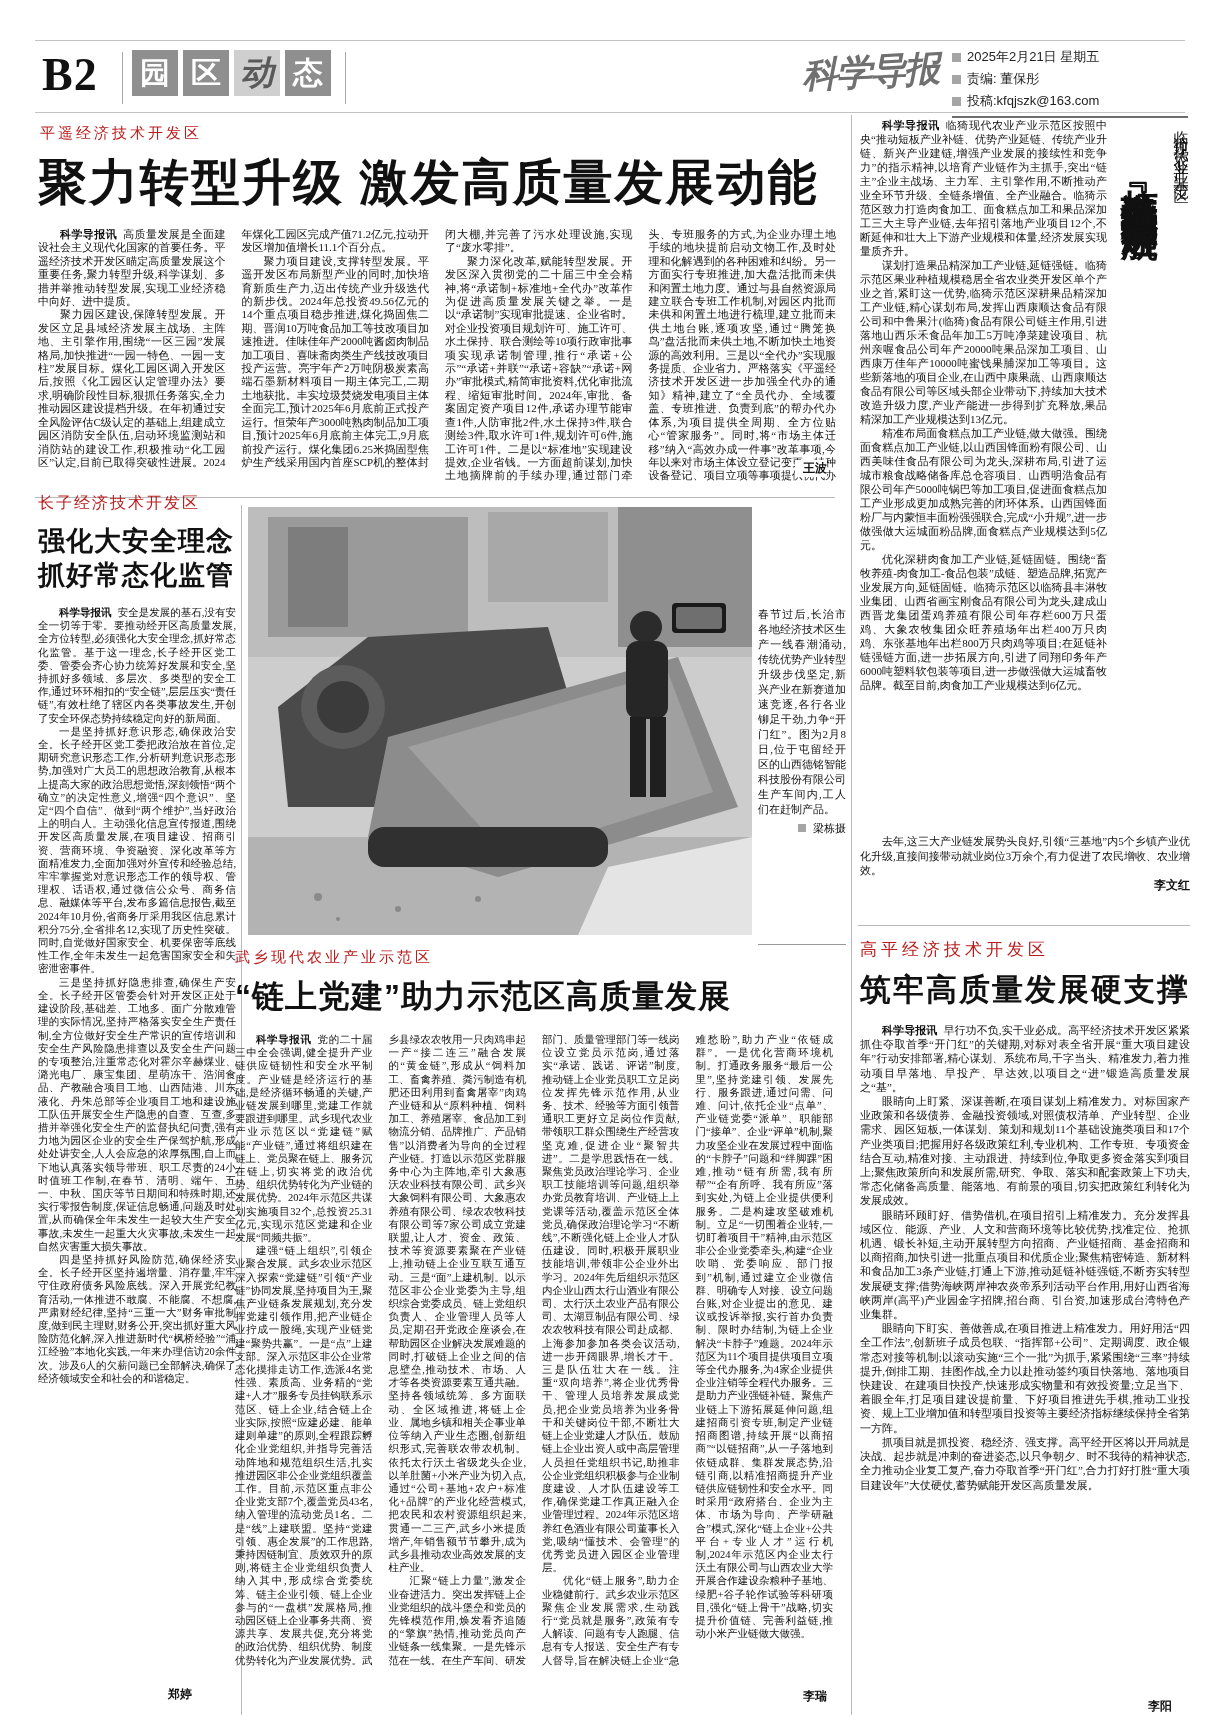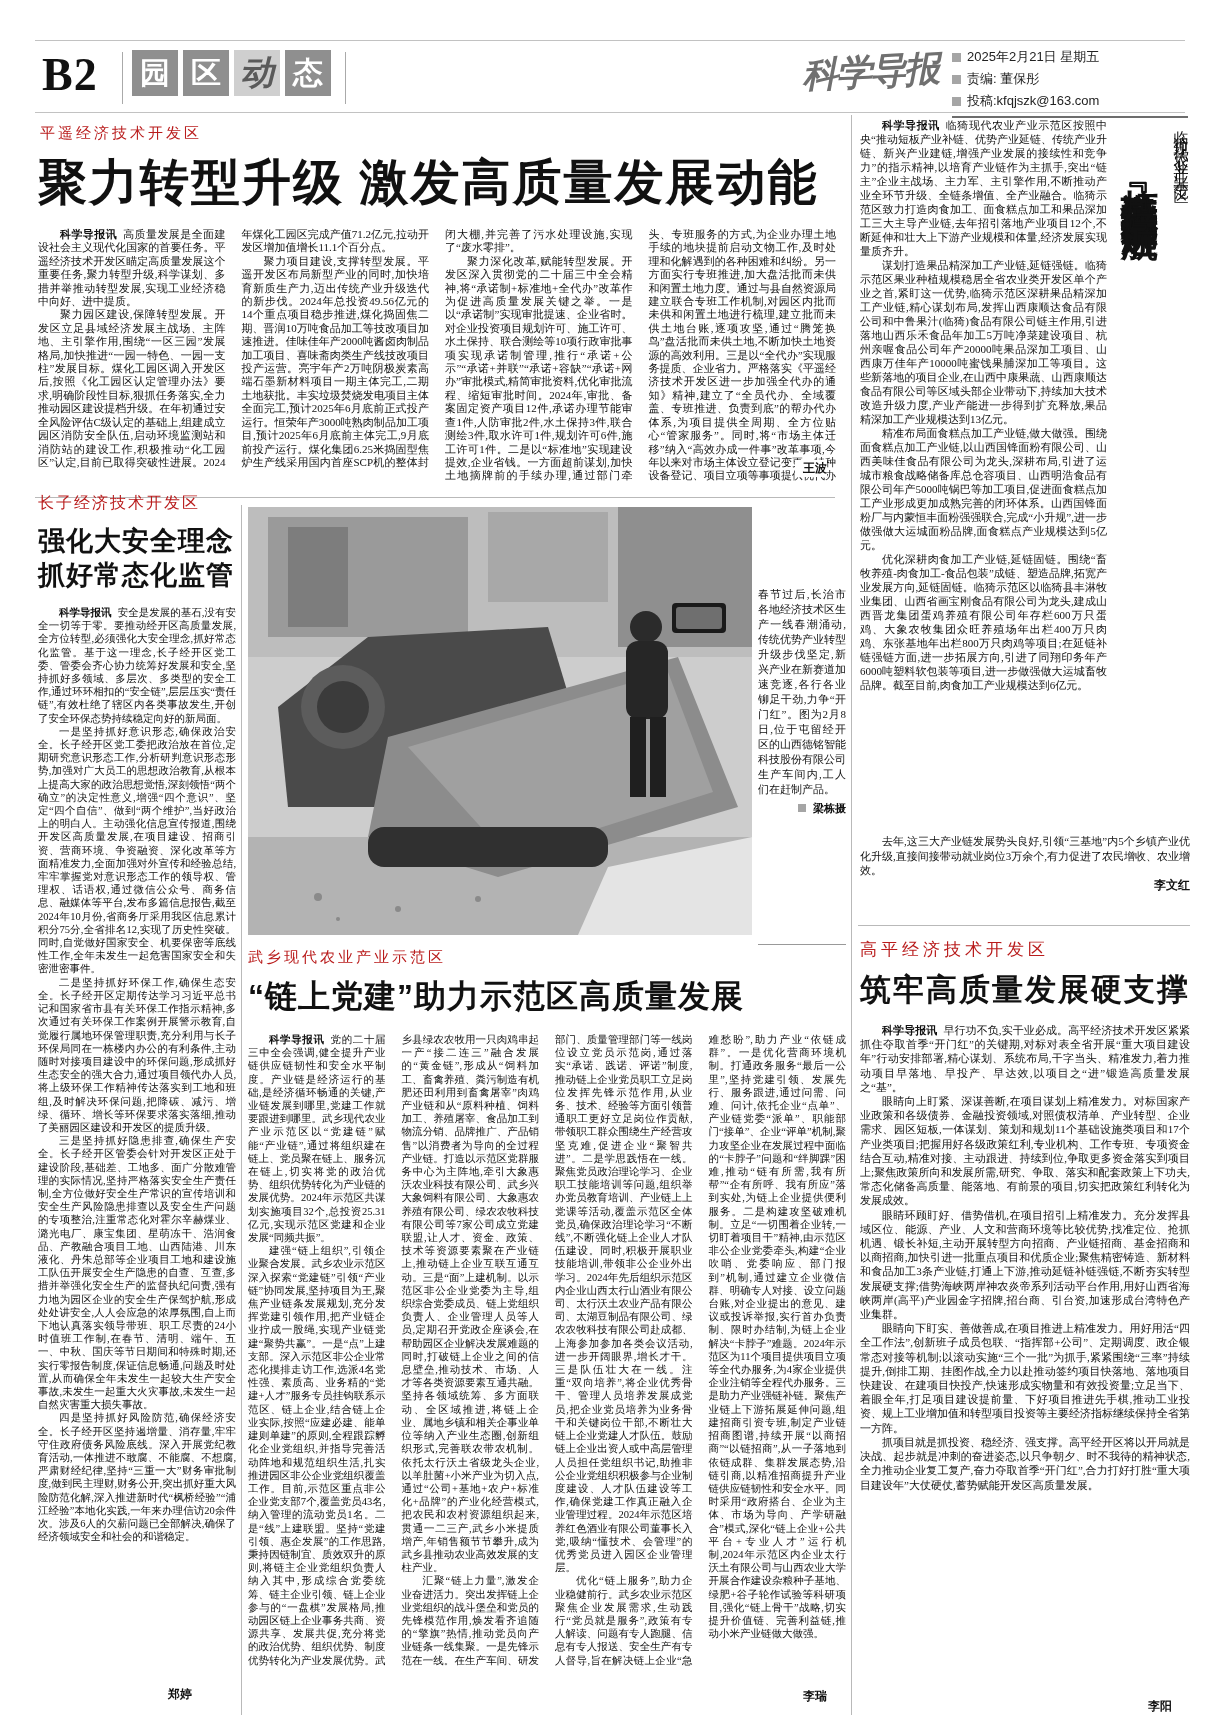--- a/index.html
+++ b/index.html
@@ -40,26 +40,26 @@
   .hd2{left:858px;top:925px;width:332px;height:1px;}
   
   .a2{position:absolute;left:38px;top:493px;width:198px;}
   .a2 .kicker{font-size:16px;letter-spacing:2px;}
   .a2-head{font-family:"Liberation Sans",sans-serif;font-weight:900;font-size:27px;line-height:34px;margin-top:10px;letter-spacing:1px;}
   .a2-body{margin-top:14px;height:1026px;overflow:hidden;font-size:10.5px;line-height:13.2px;}
   
   .photo{position:absolute;left:248px;top:507px;width:504px;height:428px;}
   .caption{position:absolute;left:758px;top:507px;width:88px;height:428px;font-size:11px;line-height:15px;
            text-align:justify;}
-  .caption .inner{margin-top:80px;}
-  .caption .credit{font-family:"Liberation Sans",sans-serif;font-weight:bold;text-align:right;margin-top:4px;}
+  .caption .inner{margin-top:100px;}
+  .caption .credit{font-family:"Liberation Sans",sans-serif;font-weight:normal;text-align:right;margin-top:4px;}
   .caption .credit .sq{display:inline-block;width:8px;height:8px;background:#a5a5a5;margin-right:4px;}
   .caphr{position:absolute;left:758px;top:944px;width:88px;height:1px;background:#999;}
   
-  .a3{position:absolute;left:248px;top:948px;width:598px;}
+  .a3{position:absolute;left:235px;top:948px;width:598px;}
   .a3-head{font-family:"Liberation Sans",sans-serif;font-weight:900;font-size:32px;letter-spacing:1px;margin-top:8px;white-space:nowrap;}
   .a3-body{margin-top:14px;height:652px;overflow:hidden;column-count:4;column-gap:16px;
            font-size:10.5px;line-height:13.2px;}
   
   .a4{position:absolute;left:860px;top:118px;width:330px;}
   .a4-top{display:flex;height:700px;}
   .a4-bodycol{flex:1 1 auto;overflow:hidden;font-size:11px;line-height:14px;}
   .a4-headline{writing-mode:vertical-rl;font-family:"Liberation Sans",sans-serif;font-weight:900;
                font-size:37px;line-height:44px;letter-spacing:2px;padding-top:42px;margin-left:10px;}
   .a4-kicker{writing-mode:vertical-rl;font-family:"Liberation Sans",sans-serif;font-size:15px;
@@ -124,21 +124,20 @@
 
   <div class="a2">
     <div class="kicker">长子经济技术开发区</div>
     <div class="a2-head">
       <div>强化大安全理念</div>
       <div>抓好常态化监管</div>
     </div>
     <div class="a2-body">
       <p class="para"><b class="lead">科学导报讯</b><span>安全是发展的基石,没有安全一切等于零。要推动经开区高质量发展,全方位转型,必须强化大安全理念,抓好常态化监管。基于这一理念,长子经开区党工委、管委会齐心协力统筹好发展和安全,坚持抓好多领域、多层次、多类型的安全工作,通过环环相扣的“安全链”,层层压实“责任链”,有效杜绝了辖区内各类事故发生,开创了安全环保态势持续稳定向好的新局面。</span></p>
       <p class="para">一是坚持抓好意识形态,确保政治安全。长子经开区党工委把政治放在首位,定期研究意识形态工作,分析研判意识形态形势,加强对广大员工的思想政治教育,从根本上提高大家的政治思想觉悟,深刻领悟“两个确立”的决定性意义,增强“四个意识”、坚定“四个自信”、做到“两个维护”,当好政治上的明白人。主动强化信息宣传报道,围绕开发区高质量发展,在项目建设、招商引资、营商环境、争资融资、深化改革等方面精准发力,全面加强对外宣传和经验总结,牢牢掌握党对意识形态工作的领导权、管理权、话语权,通过微信公众号、商务信息、融媒体等平台,发布多篇信息报告,截至2024年10月份,省商务厅采用我区信息累计积分75分,全省排名12,实现了历史性突破。同时,自觉做好国家安全、机要保密等底线性工作,全年未发生一起危害国家安全和失密泄密事件。</p>
-      <p class="para">二是坚持抓好环保工作,确保生态安全。长子经开区定期传达学习习近平总书记和国家省市县有关环保工作指示精神,多次通过有关环保工作案例开展警示教育,自觉履行属地环保管理职责,充分利用与长子环保局同在一栋楼内办公的有利条件,主动随时对接项目建设中的环保问题,形成抓好生态安全的强大合力,通过项目领代办人员,将上级环保工作精神传达落实到工地和班组,及时解决环保问题,把降碳、减污、增绿、循环、增长等环保要求落实落细,推动了美丽园区建设和开发区的提质升级。</p>
       <p class="para">三是坚持抓好隐患排查,确保生产安全。长子经开区管委会针对开发区正处于建设阶段,基础差、工地多、面广分散难管理的实际情况,坚持严格落实安全生产责任制,全方位做好安全生产常识的宣传培训和安全生产风险隐患排查以及安全生产问题的专项整治,注重常态化对霍尔辛赫煤业、潞光电厂、康宝集团、星萌冻干、浩润食品、产教融合项目工地、山西陆港、川东液化、丹朱总部等企业项目工地和建设施工队伍开展安全生产隐患的自查、互查,多措并举强化安全生产的监督执纪问责,强有力地为园区企业的安全生产保驾护航,形成处处讲安全,人人会应急的浓厚氛围,自上而下地认真落实领导带班、职工尽责的24小时值班工作制,在春节、清明、端午、五一、中秋、国庆等节日期间和特殊时期,还实行零报告制度,保证信息畅通,问题及时处置,从而确保全年未发生一起较大生产安全事故,未发生一起重大火灾事故,未发生一起自然灾害重大损失事故。</p>
       <p class="para">四是坚持抓好风险防范,确保经济安全。长子经开区坚持遏增量、消存量,牢牢守住政府债务风险底线。深入开展党纪教育活动,一体推进不敢腐、不能腐、不想腐,严肃财经纪律,坚持“三重一大”财务审批制度,做到民主理财,财务公开,突出抓好重大风险防范化解,深入推进新时代“枫桥经验”“浦江经验”本地化实践,一年来办理信访20余件次。涉及6人的欠薪问题已全部解决,确保了经济领域安全和社会的和谐稳定。</p>
     </div>
   </div>
   <div class="byline b2p">郑婷</div>
 
   <div class="photo">
     <svg width="504" height="428" viewBox="0 0 504 428">
       <rect width="504" height="428" fill="#cdcdcd"></rect>
       <rect y="0" width="504" height="150" fill="#bdbdbd"></rect>

